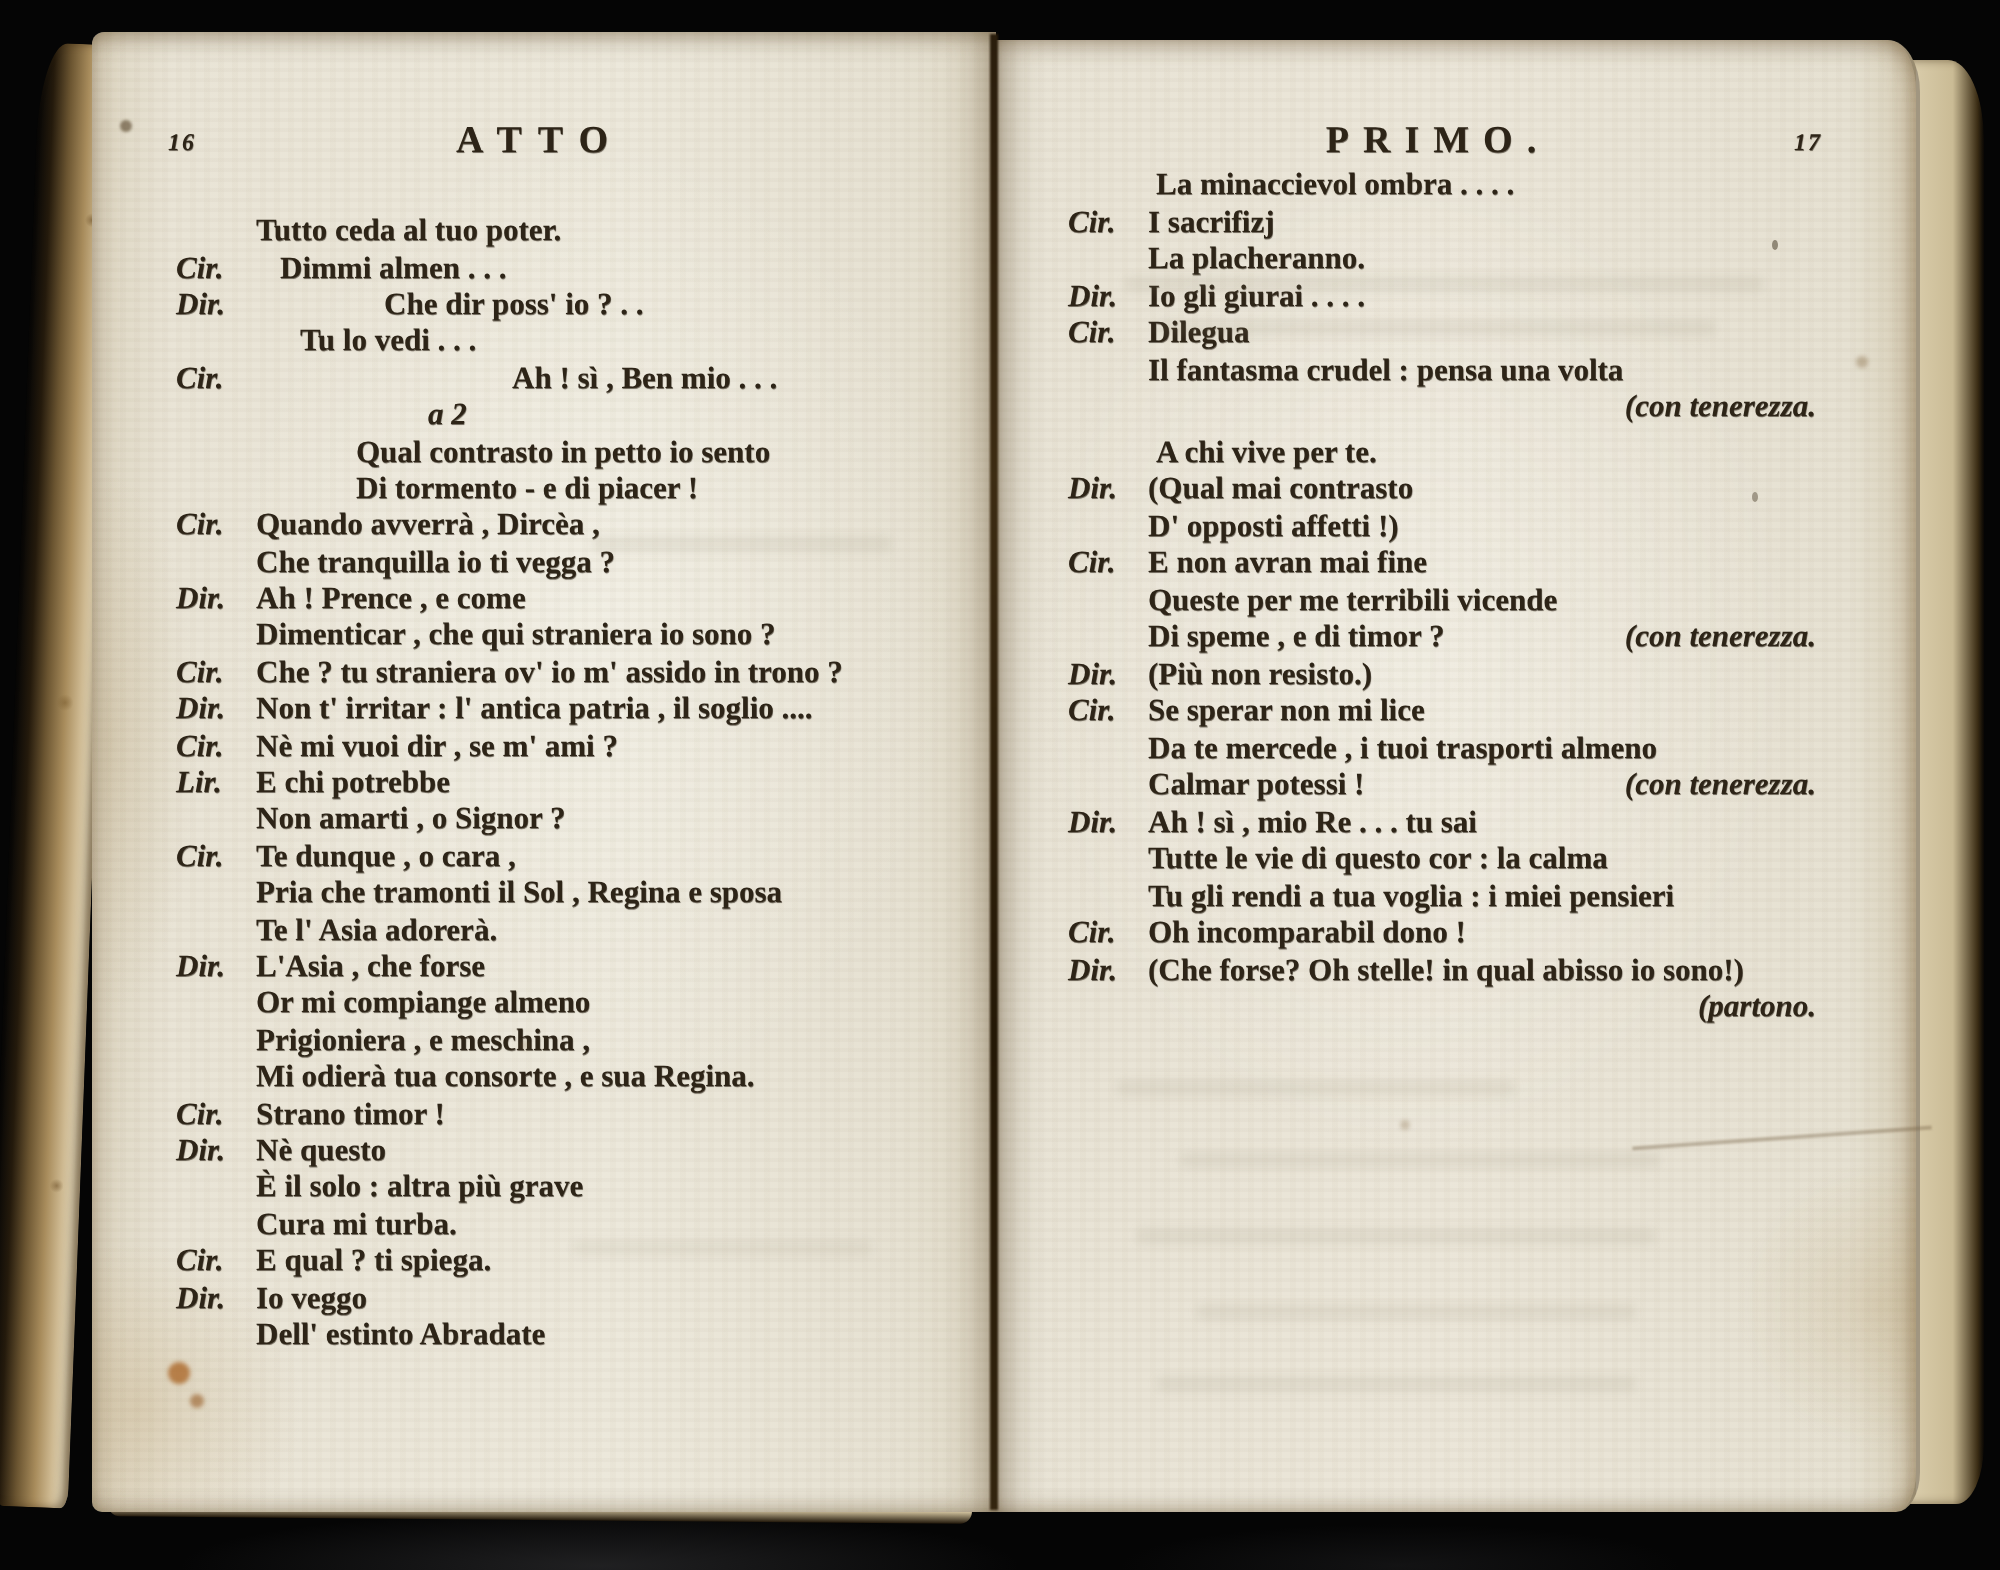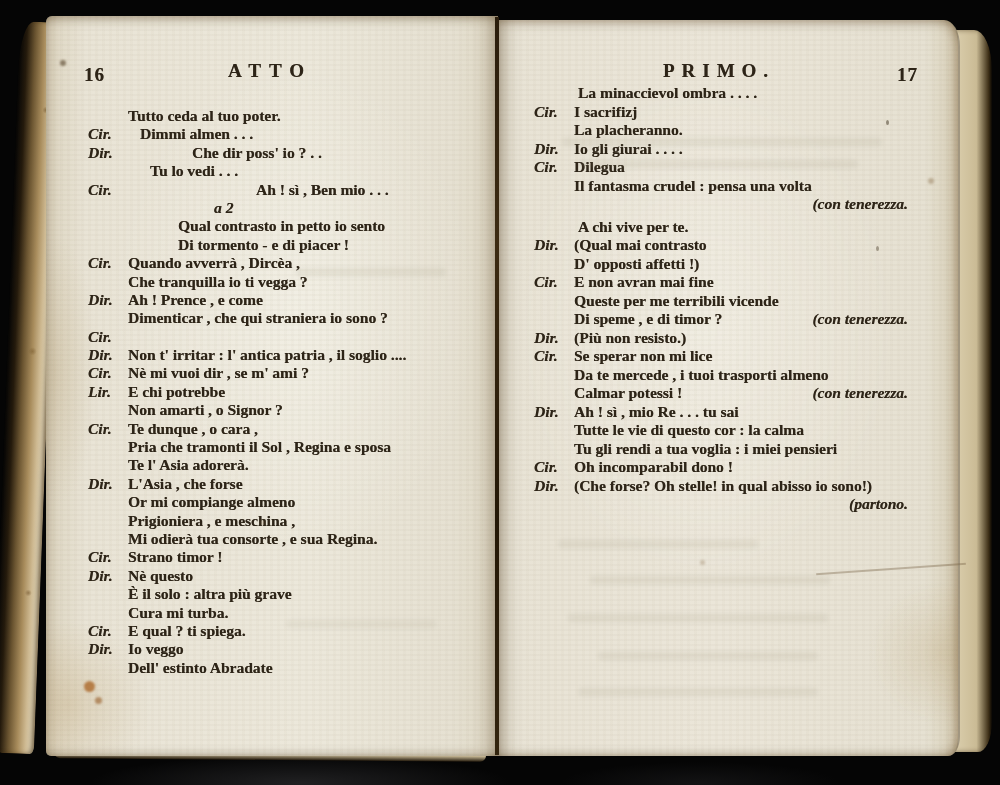--- a/index.html
+++ b/index.html
@@ -80,24 +80,24 @@
       repeating-linear-gradient(0deg, rgba(120,100,60,.03) 0 2px, transparent 2px 5px),
       repeating-linear-gradient(90deg, rgba(120,100,60,.022) 0 3px, transparent 3px 7px);
     border-radius:inherit;
   }
   
   .ghost{position:absolute;background:rgba(148,138,112,.12);filter:blur(2px);border-radius:4px;pointer-events:none;}
   .spot{position:absolute;border-radius:50%;pointer-events:none;}
   .crease{position:absolute;height:1.5px;background:rgba(115,95,65,.38);filter:blur(.4px);pointer-events:none;}
   
   .ink{color:#2d2417;font-weight:700;text-shadow:.25px .25px .35px rgba(45,36,23,.65);}
-  .pagenum{position:absolute;font-size:19px;letter-spacing:1px;}
+  .pagenum{position:absolute;font-size:12px;letter-spacing:1px;font-style:italic;}
   .header-title{position:absolute;text-align:center;font-size:19px;letter-spacing:8px;}
   .text-block{position:absolute;font-size:15.5px;}
-  .line{display:flex;align-items:flex-start;height:var(--lh);white-space:pre;}
+  .line{display:flex;align-items:center;height:var(--lh);white-space:pre;}
   .sp{flex:0 0 40px;font-style:italic;}
   .txt{white-space:pre;}
   .it{font-style:italic;}
   .note{margin-left:auto;font-style:italic;padding-right:2px;}
   .stack{
     display:inline-flex;flex-direction:column;align-items:center;
     font-size:11.5px;line-height:10.5px;margin:0 5px;vertical-align:-5px;
   }
 </style>
 </head>
@@ -121,21 +121,21 @@
         <div class="line"><span class="sp">Dir.</span><span class="txt" style="margin-left: 64px;">Che dir poss' io ? . .</span></div>
         <div class="line"><span class="sp"></span><span class="txt" style="margin-left: 22px;">Tu lo vedi . . .</span></div>
         <div class="line"><span class="sp">Cir.</span><span class="txt" style="margin-left: 128px;">Ah ! sì , Ben mio . . .</span></div>
         <div class="line"><span class="sp"></span><span class="txt it" style="margin-left: 86px;">a 2</span></div>
         <div class="line"><span class="sp"></span><span class="txt" style="margin-left: 50px;">Qual contrasto in petto io sento</span></div>
         <div class="line"><span class="sp"></span><span class="txt" style="margin-left: 50px;">Di tormento - e di piacer !</span></div>
         <div class="line"><span class="sp">Cir.</span><span class="txt">Quando avverrà , Dircèa ,</span></div>
         <div class="line"><span class="sp"></span><span class="txt">Che tranquilla io ti vegga ?</span></div>
         <div class="line"><span class="sp">Dir.</span><span class="txt">Ah ! Prence , e come</span></div>
         <div class="line"><span class="sp"></span><span class="txt">Dimenticar , che qui straniera io sono ?</span></div>
-        <div class="line"><span class="sp">Cir.</span></div>
+        <div class="line"><span class="sp">Cir.</span><span class="txt">Che ? tu straniera ov' io m' assido in trono ?</span></div>
         <div class="line"><span class="sp">Dir.</span><span class="txt">Non t' irritar : l' antica patria , il soglio ....</span></div>
         <div class="line"><span class="sp">Cir.</span><span class="txt">Nè mi vuoi dir , se m' ami ?</span></div>
         <div class="line"><span class="sp">Lir.</span><span class="txt">E chi potrebbe</span></div>
         <div class="line"><span class="sp"></span><span class="txt">Non amarti , o Signor ?</span></div>
         <div class="line"><span class="sp">Cir.</span><span class="txt">Te dunque , o cara ,</span></div>
         <div class="line"><span class="sp"></span><span class="txt">Pria che tramonti il Sol , Regina e sposa</span></div>
         <div class="line"><span class="sp"></span><span class="txt">Te l' Asia adorerà.</span></div>
         <div class="line"><span class="sp">Dir.</span><span class="txt">L'Asia , che forse</span></div>
         <div class="line"><span class="sp"></span><span class="txt">Or mi compiange almeno</span></div>
         <div class="line"><span class="sp"></span><span class="txt">Prigioniera , e meschina ,</span></div>

